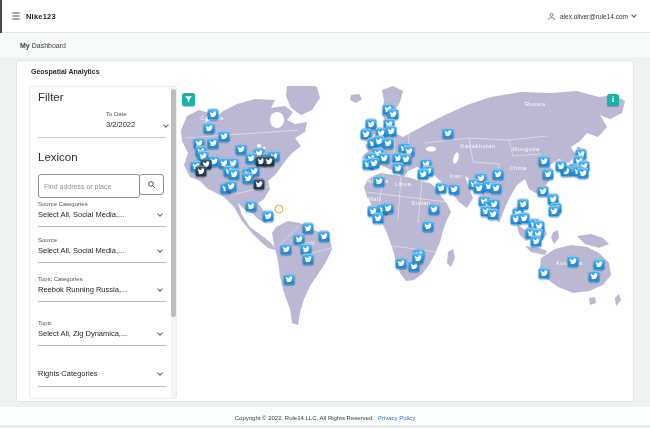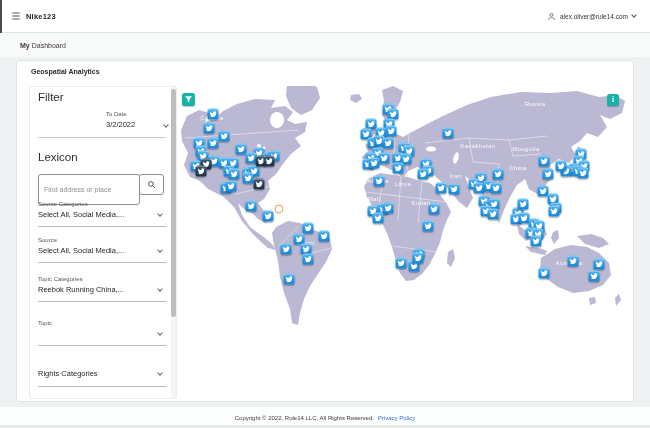--- a/index.html
+++ b/index.html
@@ -37,21 +37,21 @@
   
   .filter-panel { position:absolute; left:12px; top:25px; width:148px; height:313px;
     background:#fff; border:1px solid #ededed; border-radius:2px; overflow:hidden; }
   .fp-h { position:absolute; left:8px; font-size:11.5px; font-weight:400; color:#2e2e2e; }
   .fp-label { font-size:6px; color:#555; }
   .fp-value { font-size:7.5px; color:#1f1f1f; margin-top:2.5px; white-space:nowrap; }
   .date-col { position:absolute; width:66px; }
   .date-col .chev { position:absolute; right:6px; top:14px; border-color:#666; }
   .rule { position:absolute; left:8px; right:10px; height:1px; background:#c9c9c9; }
   .search-row { position:absolute; left:8px; right:12px; top:87px; height:21px; display:flex; }
-  .search-input { flex:1; min-width:0; height:31px; border:1px solid #8f8f8f; border-radius:3px;
+  .search-input { flex:1; min-width:0; height:24px; border:1px solid #8f8f8f; border-radius:3px;
     font-size:7px; padding:0 5px; color:#222; font-family:"Liberation Sans",sans-serif; outline:none; }
   .search-input::placeholder { color:#8f8f8f; }
   .search-btn { width:25px; height:21px; margin-left:-1px; background:#fff; border:1px solid #8f8f8f;
     border-radius:3px; display:flex; align-items:center; justify-content:center; cursor:pointer; }
   .search-btn svg { width:9px; height:9px; }
   .fp-group { position:absolute; left:8px; right:12px; }
   .fp-group .chev { position:absolute; right:2px; top:13px; border-color:#666; }
   .fp-group.nolabel .chev { top:4px; }
   .fp-group .g-rule { position:absolute; left:0; right:-2px; height:1px; background:#b9b9b9; }
   
@@ -153,27 +153,28 @@
 
     <div class="fp-group" style="top:150px;">
       <div class="fp-label">Source</div>
       <div class="fp-value">Select All, Social Media,...</div>
       <span class="chev"></span>
       <div class="g-rule" style="top:25px;"></div>
     </div>
 
     <div class="fp-group" style="top:189px;">
       <div class="fp-label">Topic Categories</div>
-      <div class="fp-value">Reebok Running China,...</div>
+      <div class="fp-value">Reebok Running Russia,...</div>
       <span class="chev"></span>
       <div class="g-rule" style="top:25px;"></div>
     </div>
 
     <div class="fp-group" style="top:233px;">
       <div class="fp-label">Topic</div>
+      <div class="fp-value">Select All, Zig Dynamica,...</div>
       <span class="chev"></span>
       <div class="g-rule" style="top:25px;"></div>
     </div>
 
     <div class="fp-group nolabel" style="top:282px;">
       <div class="fp-value" style="margin-top:0;">Rights Categories</div>
       <span class="chev"></span>
       <div class="g-rule" style="top:17px;"></div>
     </div>
 

